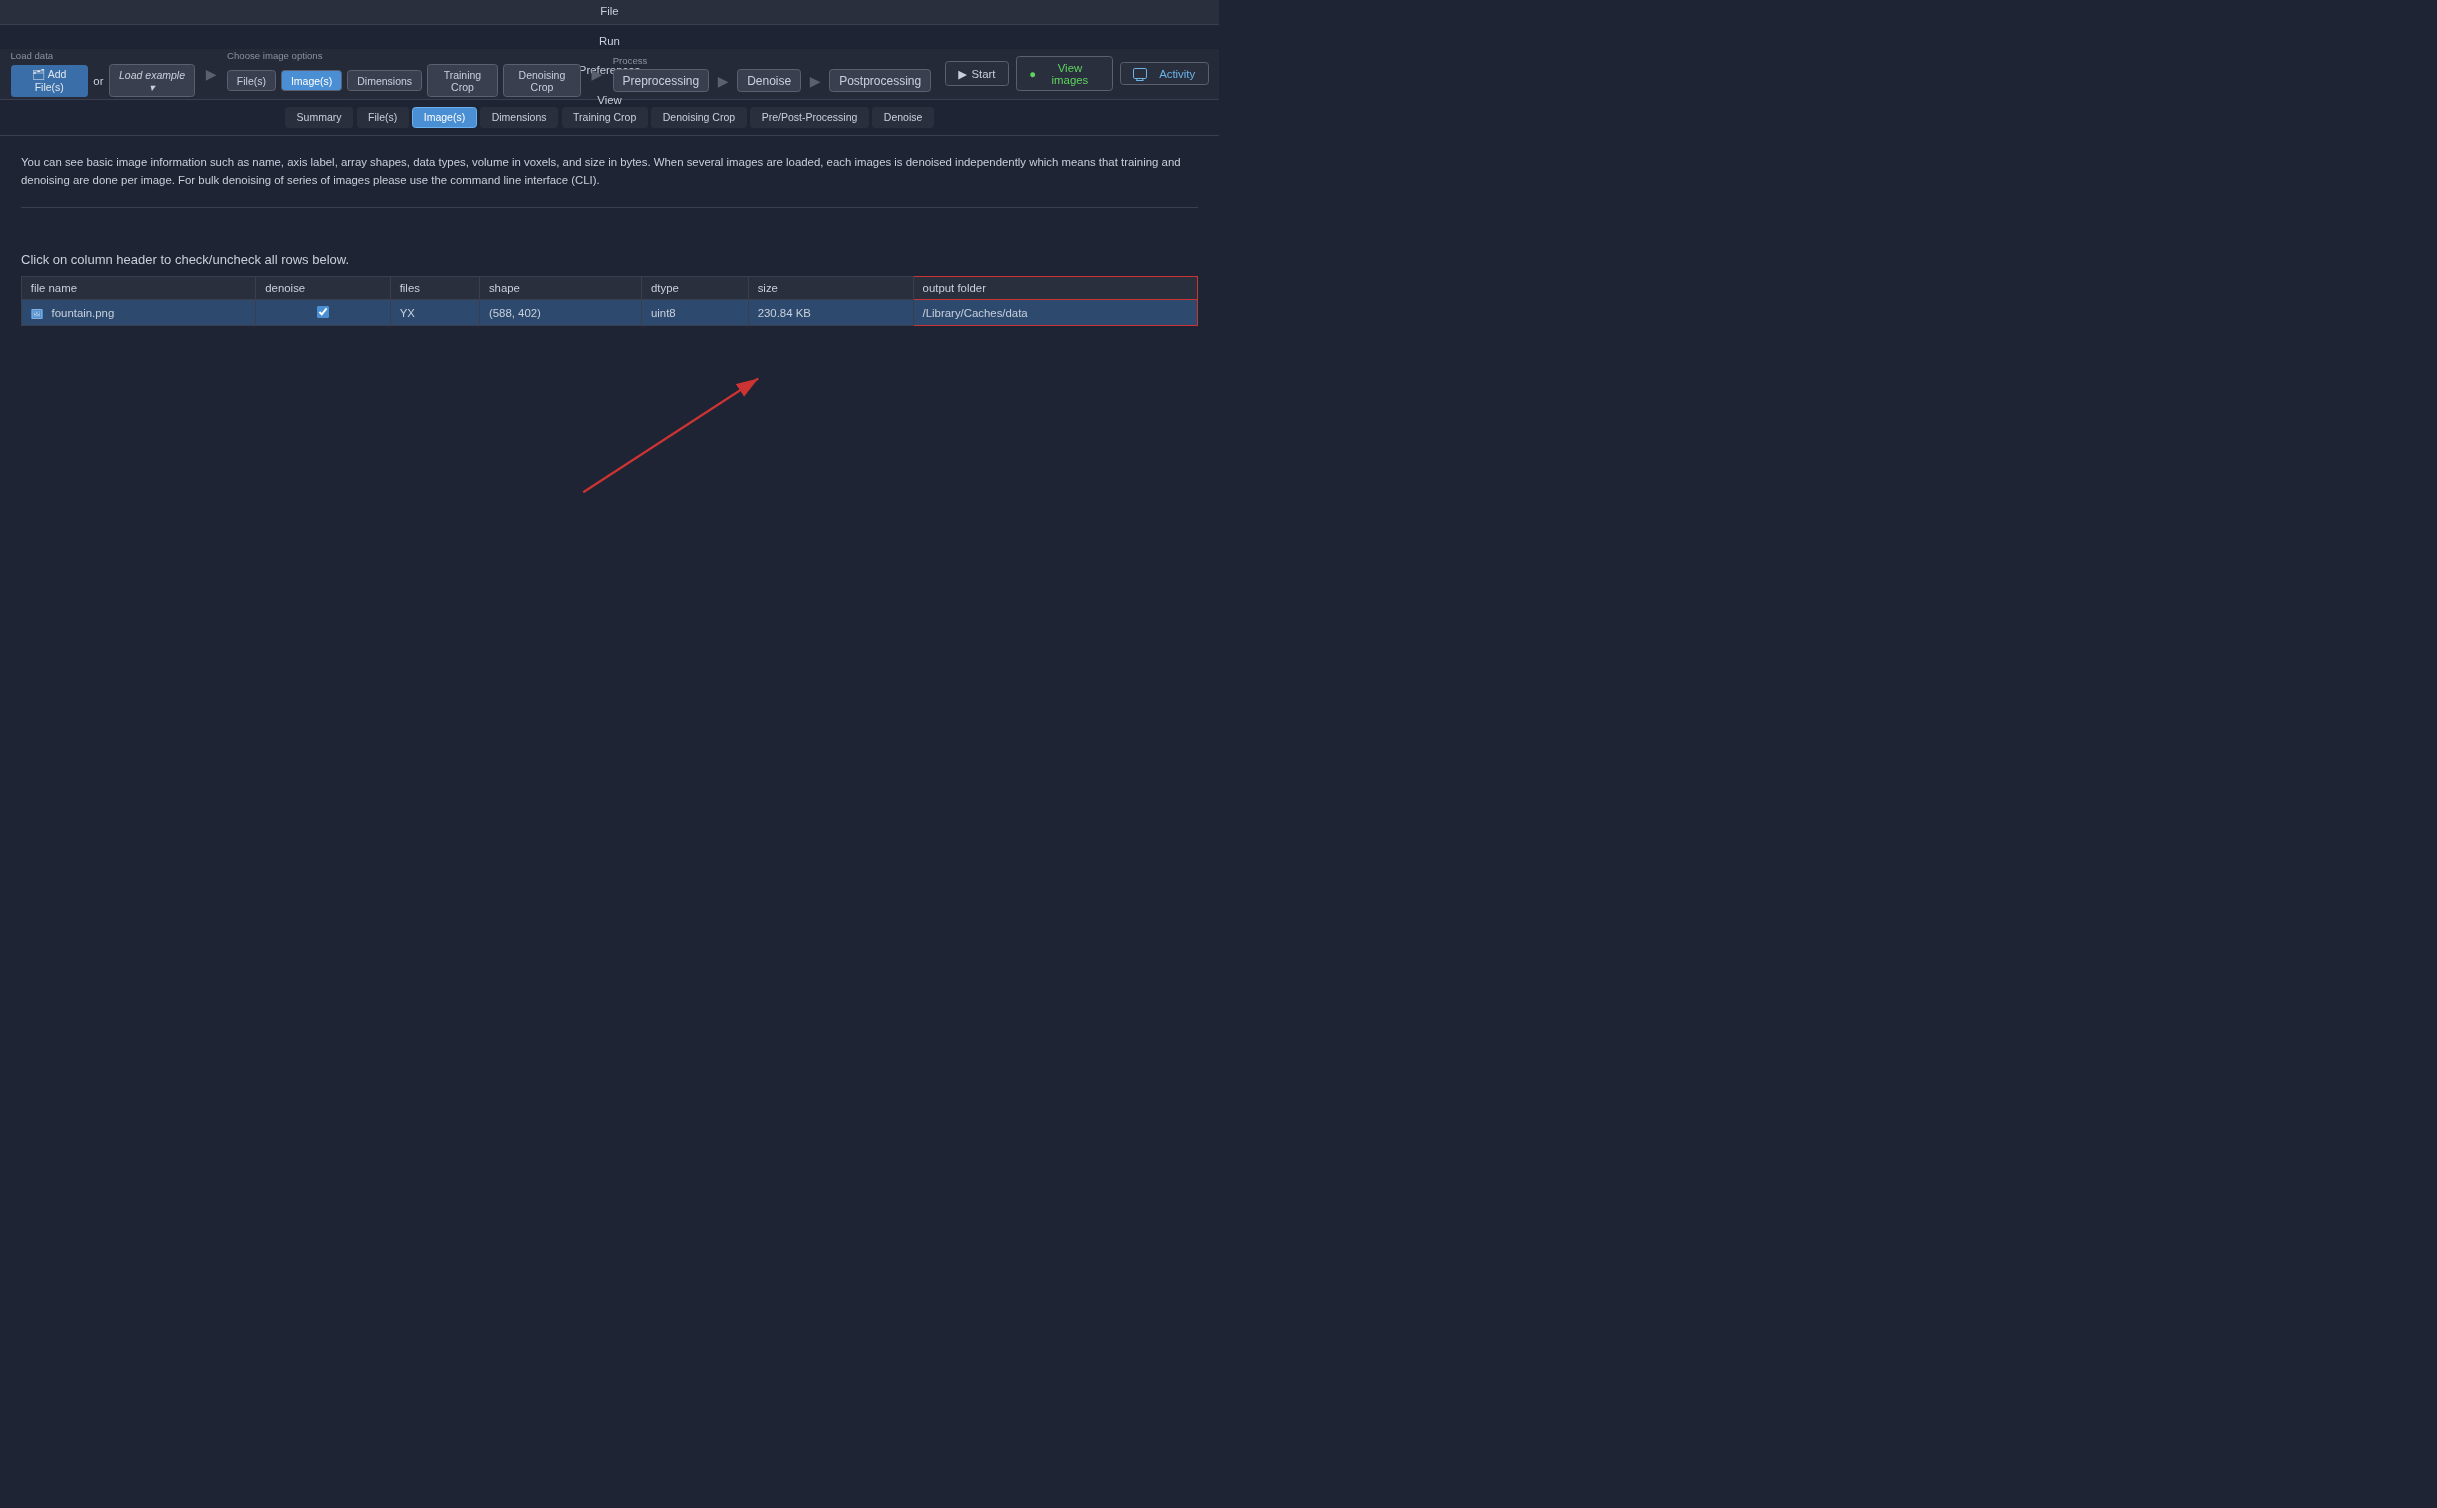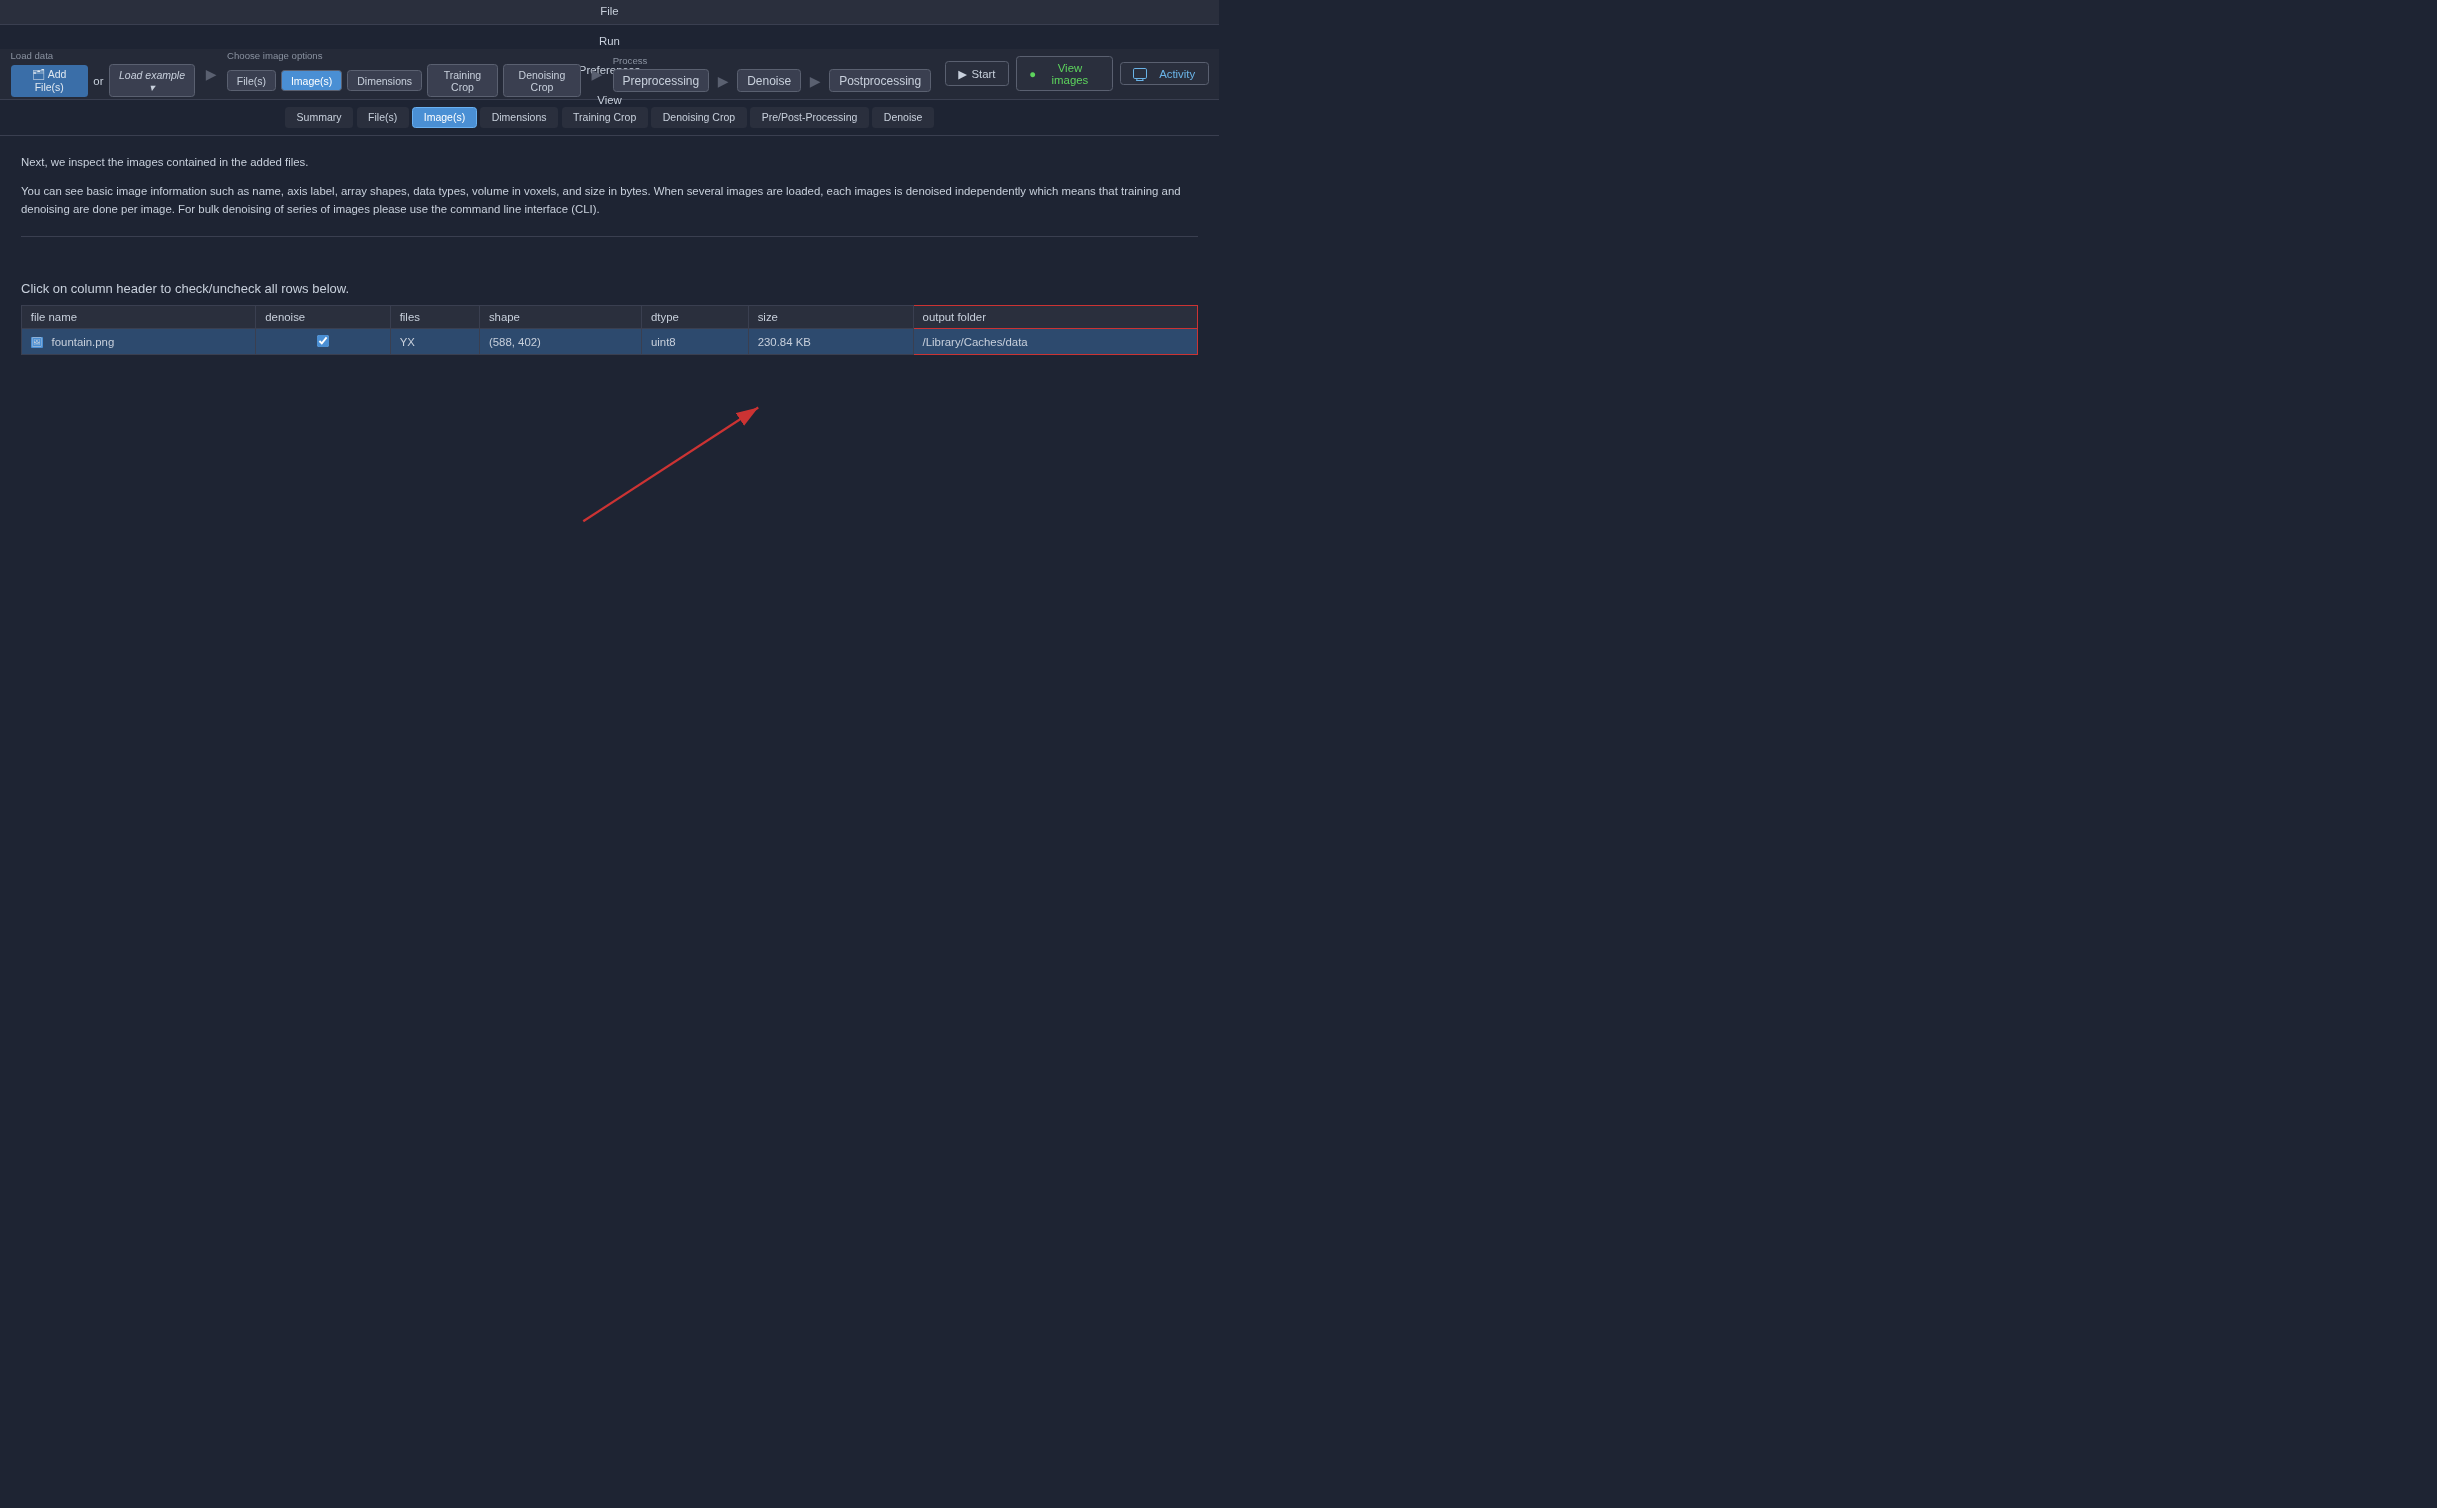--- a/index.html
+++ b/index.html
@@ -348,21 +348,20 @@
   <div class="tab active">Image(s)</div>
   <div class="tab">Dimensions</div>
   <div class="tab">Training Crop</div>
   <div class="tab">Denoising Crop</div>
   <div class="tab">Pre/Post-Processing</div>
   <div class="tab">Denoise</div>
 </div>
 
 <div class="content">
   <div class="description">
-    <p style="margin-bottom:10.5px;">Next, we inspect the images contained in the added files.</p>
     <p>You can see basic image information such as name, axis label, array shapes, data types, volume in voxels, and size in bytes. When several images are loaded, each images is denoised independently which means that training and denoising are done per image. For bulk denoising of series of images please use the command line interface (CLI).</p>
   </div>
 
   <hr class="divider">
 
   <p class="hint-text">Click on column header to check/uncheck all rows below.</p>
 
   <table class="data-table">
     <thead>
       <tr>

